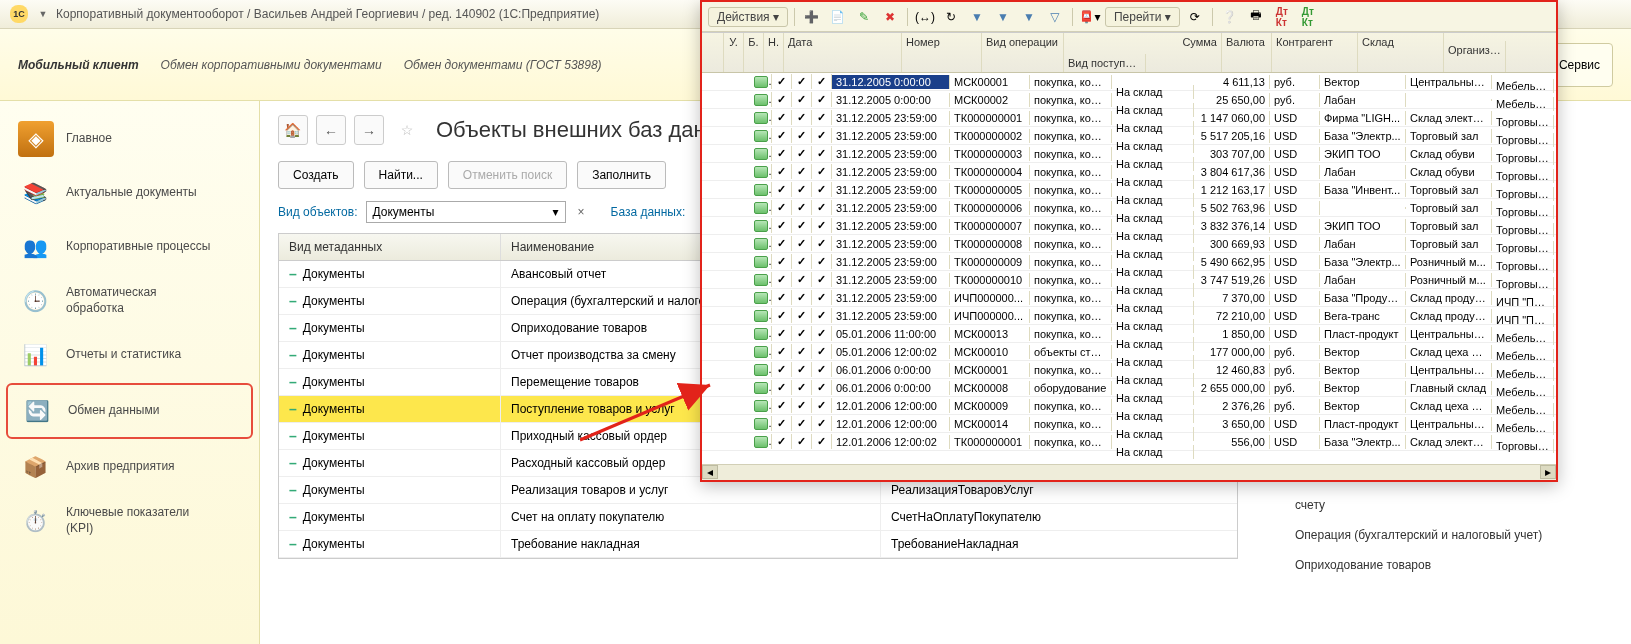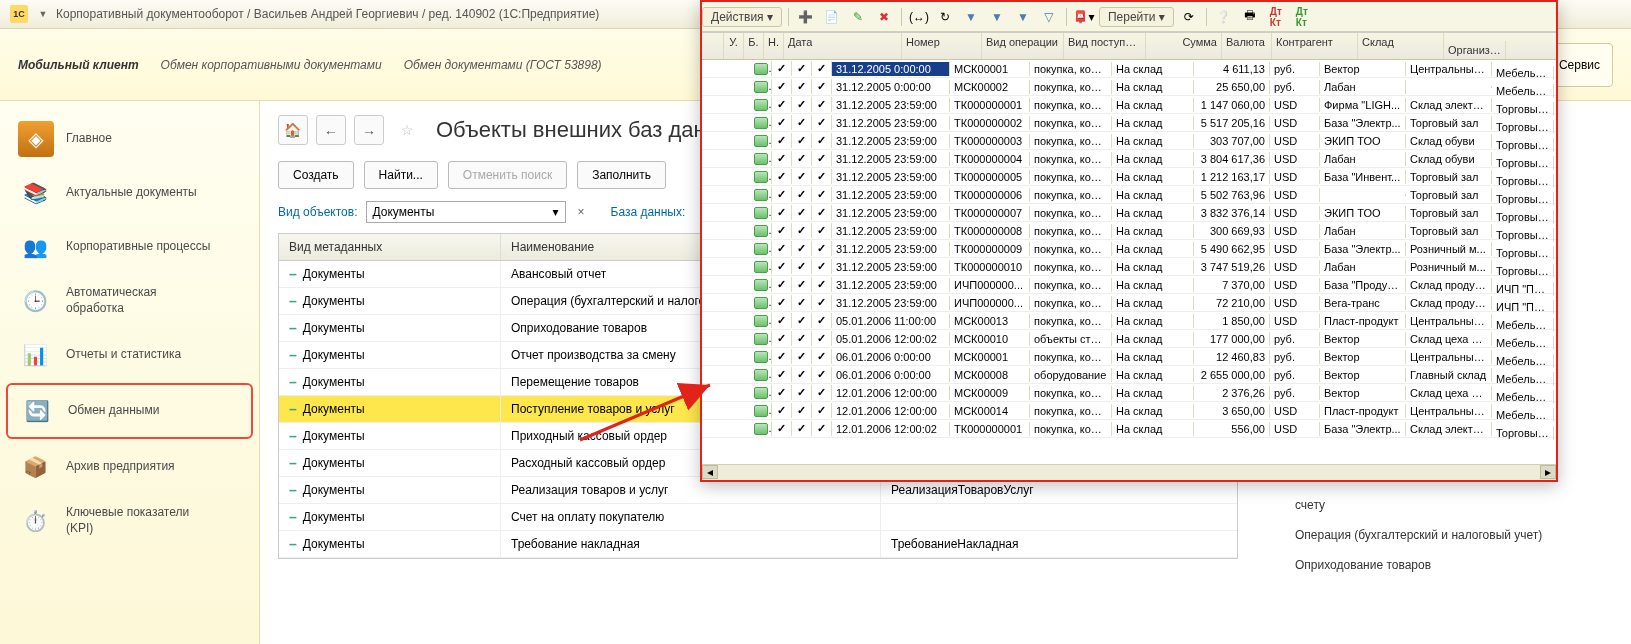--- a/index.html
+++ b/index.html
@@ -1,20 +1,20 @@
 <!DOCTYPE html>
 <html><head>
 <meta charset="utf-8">
 <style>
 * { box-sizing: border-box; margin: 0; padding: 0; font-family: Arial, sans-serif; }
 body { font-size: 12px; background: #fff; overflow: hidden; width: 1631px; height: 644px; position: relative; }
 
 
 .titlebar { height: 29px; background: linear-gradient(#fdfcf5, #f0edd9); display: flex; align-items: center; padding: 0 10px; border-bottom: 1px solid #d8d4b8; color: #555; }
-.titlebar .logo { width: 18px; height: 18px; background: #ffd966; border-radius: 2px; margin-right: 8px; display:flex; align-items:center; justify-content:center; font-size:9px; font-weight:bold; color:#333;}
+.titlebar .logo { width: 18px; height: 18px; background: #ffd966; border-radius: 8px; margin-right: 8px; display:flex; align-items:center; justify-content:center; font-size:9px; font-weight:bold; color:#333;}
 .titlebar .dropdown { width: 14px; height: 14px; margin-right: 6px; display:flex; align-items:center; justify-content:center; font-size:9px; color:#666;}
 
 
 .topnav { height: 72px; background: linear-gradient(#fffde9,#fff9d6); border-bottom: 1px solid #e4dfa8; display:flex; align-items:center; padding: 0 18px; gap: 22px; }
 .topnav .item { color: #555; cursor: pointer; font-style: italic; }
 .topnav .item.bold { font-weight: bold; color: #333; }
 .topnav .spacer { flex: 1; }
 .topnav .btn { border: 1px solid #d0cba0; padding: 14px 12px; border-radius: 4px; background: #fffef0; cursor:pointer;}
 
 
@@ -52,39 +52,39 @@
 .minus { color:#3a7; font-weight:bold; font-size:14px;}
 
 
 .rightpanel { position:absolute; right: 10px; top: 490px; width: 330px; }
 .rightpanel div { padding: 8px 4px; color:#333;}
 
 
 .popup { position:absolute; left: 700px; top: 0; width: 858px; height: 482px; border: 2px solid #e2231a; background:#f7f5e3; box-shadow: 0 4px 16px rgba(0,0,0,.25); display:flex; flex-direction:column;}
 .popup .ptitle { height: 24px; background: linear-gradient(#eceadb,#e2e0cf); display:flex; align-items:center; padding:0 6px; gap:6px; color:#333; font-size:12px;}
 .popup .ptitle .pclose { margin-left:auto; width:18px; height:18px; display:flex; align-items:center; justify-content:center; cursor:pointer;}
-.popup .ptoolbar { height: 30px; display:flex; align-items:center; padding: 0 0; gap:4px; border-bottom:1px solid #d2cfb6;}
+.popup .ptoolbar { height: 30px; display:flex; align-items:center; padding: 0 6px; gap:4px; border-bottom:1px solid #d2cfb6;}
 .popup .ptoolbar .tact { border:1px solid #c9c6a9; padding:2px 8px; border-radius:3px; background:#f5f3dd; cursor:pointer; color:#444;}
 .popup .ptoolbar .picon { width:22px; height:22px; display:flex; align-items:center; justify-content:center; cursor:pointer; border-radius:2px;}
 .popup .ptoolbar .sep { width:1px; height:18px; background:#ccc9ac; margin: 0 2px;}
 
 
 .grid { flex:1; overflow:hidden; display:flex; flex-direction:column; border-top:1px solid #ccc; background:#fff;}
 .ghead { display:flex; background: linear-gradient(#f6f4e2,#eceade); border-bottom:1px solid #c8c5a8; font-size:11px; color:#333;}
 .ghead .gc, .grow .gc { border-right:1px solid #dedbc0; padding: 3px 4px; overflow:hidden; white-space:nowrap; text-overflow: ellipsis;}
 .gbody { flex:1; overflow:auto;}
 .grow { display:flex; border-bottom:1px solid #eee; font-size:11px; height:18px; align-items:center;padding-left:48px;}
 .grow .gc { padding: 1px 4px; }
 .grow.sel .gc.date { background:#1a3f8a; color:#fff;}
 .gc.ic { width:22px; text-align:center; font-size:11px;}
 .gc.chk { width:20px; text-align:center;}
 .gc.date { width:118px;}
 .gc.num { width:80px;}
 .gc.oper { width:82px;}
-.gc.post { width:82px;}
+.gc.post { width:82px;margin-top:21px;}
 .gc.sum { width:76px; text-align:right;}
 .gc.cur { width:50px;}
 .gc.contr { width:86px;}
 .gc.stock { width:86px;}
 .gc.org { width:62px;margin-top:8px;}
 .check::before { content:"✓"; font-weight:bold; color:#000;}
 .docicon { display:inline-block; width:14px; height:12px; background: linear-gradient(#b7e6b7,#6cc06c); border:1px solid #4aa04a; border-radius:2px; position:relative; vertical-align:middle;}
 
 
 .gridfoot { height:16px; background:#efedda; border-top:1px solid #d2cfb6; display:flex;}
@@ -252,20 +252,21 @@
           </div>
           <div class="mc mc2">Реализация товаров и услуг</div>
           <div class="mc mc3">РеализацияТоваровУслуг</div>
         </div>
         <div class="mrow">
           <div class="mc mc1">
             <span class="minus">–</span>
             <span>Документы</span>
           </div>
           <div class="mc mc2">Счет на оплату покупателю</div>
+          <div class="mc mc3">СчетНаОплатуПокупателю</div>
         </div>
         <div class="mrow">
           <div class="mc mc1">
             <span class="minus">–</span>
             <span>Документы</span>
           </div>
           <div class="mc mc2">Требование накладная</div>
           <div class="mc mc3">ТребованиеНакладная</div>
         </div>
       </div>

